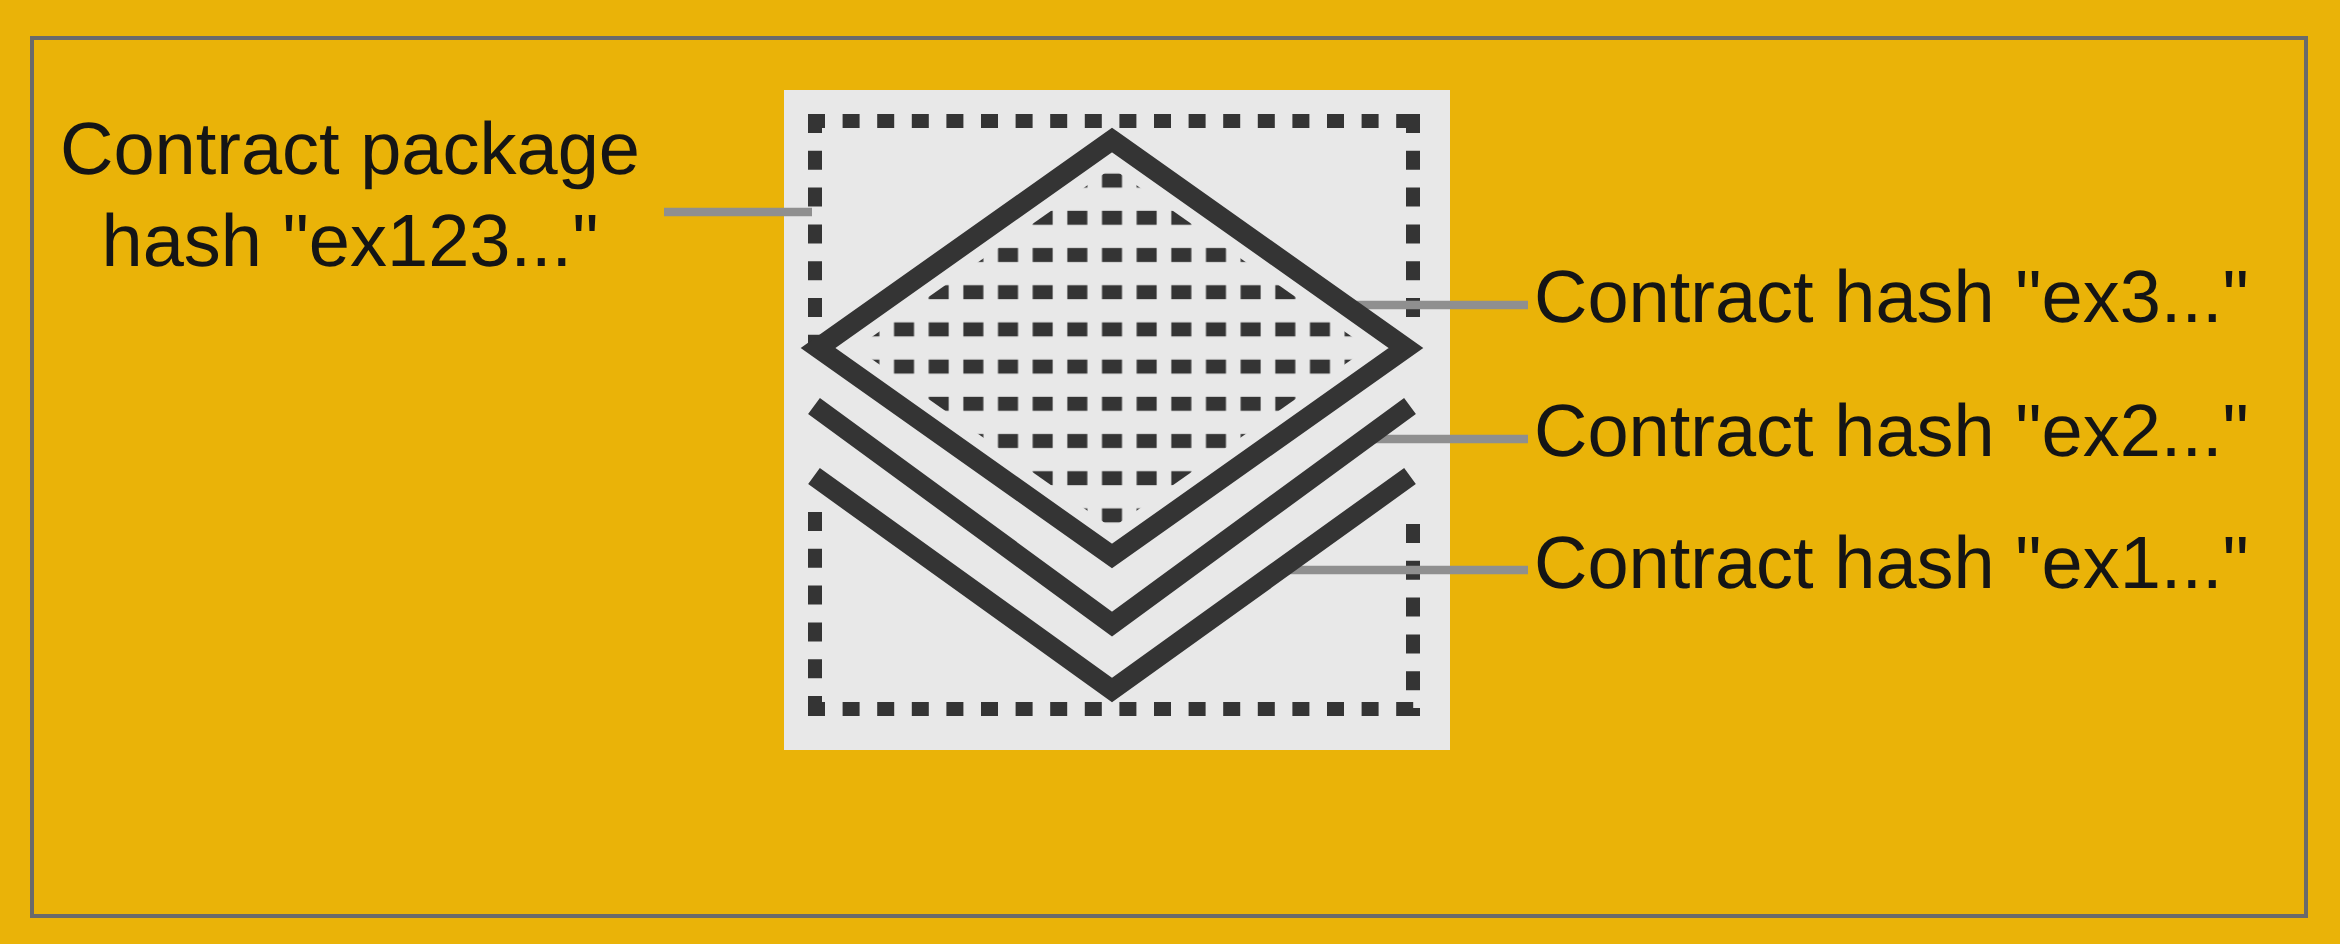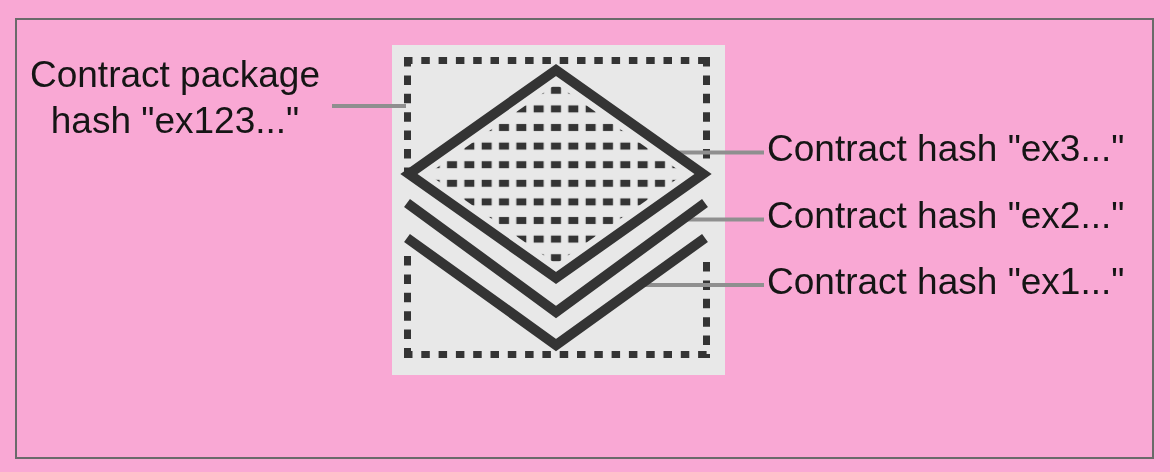--- a/index.html
+++ b/index.html
@@ -1,20 +1,20 @@
 <!DOCTYPE html>
 <html><head>
 <meta charset="utf-8">
 <style>
   html, body { margin: 0; padding: 0; background: #ffffff; }
   .canvas {
     position: relative;
     width: 1170px;
     height: 472px;
-    background: #f9a8d4;
+    background: #eab308;
     overflow: hidden;
     font-family: "Liberation Sans", sans-serif;
     color: #151515;
   }
   .frame {
     position: absolute;
     box-sizing: border-box;
     left: 15px;
     top: 18px;
     width: 1139px;

